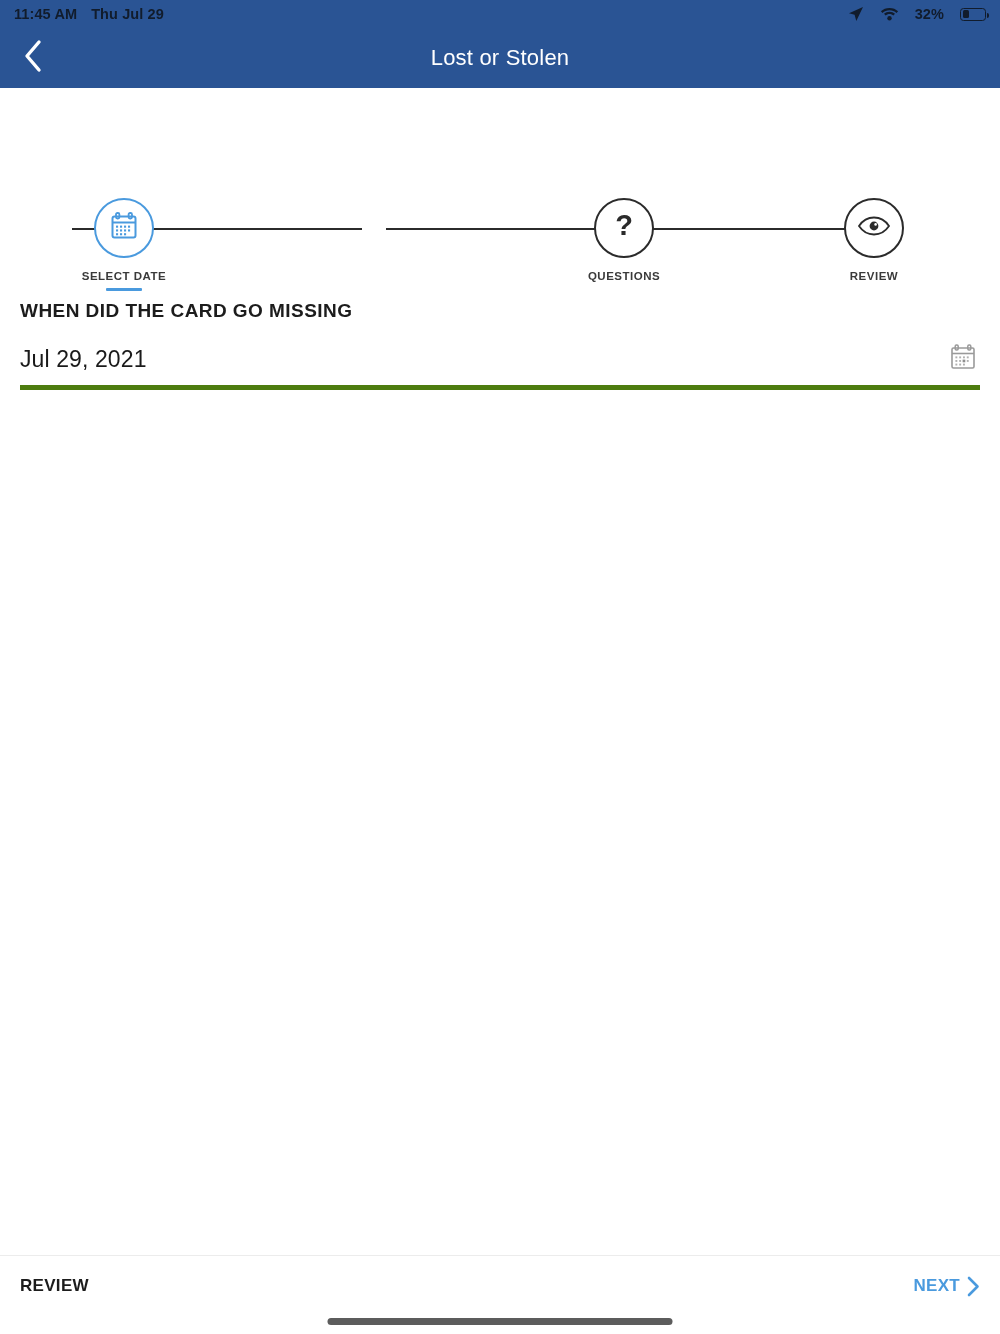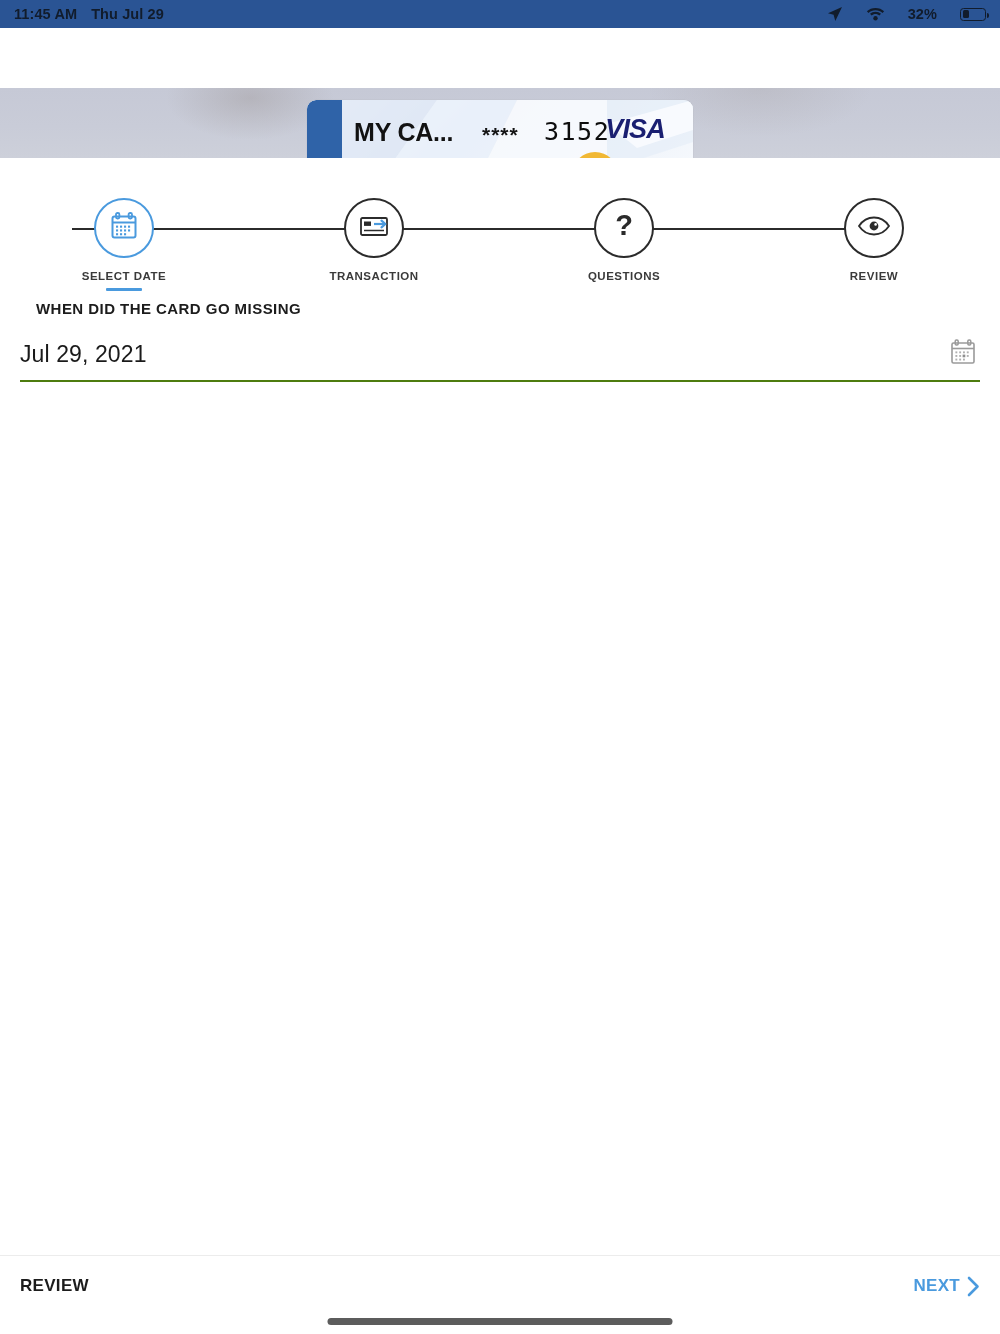--- a/index.html
+++ b/index.html
@@ -16,21 +16,21 @@
   .statusbar {
     position: absolute; top: 0; left: 0; width: 1000px; height: 28px;
     background: #2a5494;
     display: flex; align-items: center; justify-content: space-between;
     padding: 0 14px 0 14px;
   }
   .sb-left { display: flex; align-items: center; gap: 14px; }
   .sb-time, .sb-date {
     font-size: 14.5px; font-weight: bold; color: #111c2c; letter-spacing: 0.1px;
   }
-  .sb-right { display: flex; align-items: center; gap: 23px; }
+  .sb-right { display: flex; align-items: center; gap: 16px; }
   .sb-pct { font-size: 14.5px; font-weight: bold; color: #111c2c; letter-spacing: 0.1px; }
   .loc-icon svg, .wifi-icon svg { display: block; }
   .battery {
     position: relative; width: 26px; height: 13px;
     border: 1.6px solid #111c2c; border-radius: 3.5px;
     display: flex; align-items: center; padding: 1.5px;
   }
   .battery::after {
     content: ""; position: absolute; right: -4.4px; top: 4px;
     width: 2.4px; height: 5px; border-radius: 0 2px 2px 0; background: #111c2c;
@@ -114,26 +114,26 @@
     margin-top: 12px; font-size: 11.5px; font-weight: bold;
     color: #3a3a3a; letter-spacing: 0.5px; white-space: nowrap;
   }
   .step-underline {
     margin-top: 6px; width: 36px; height: 3px; background: #4a9ade; border-radius: 1px;
   }
 
   
   .form { position: absolute; top: 300px; left: 0; width: 1000px; }
   .field-label {
-    margin-left: 36px; font-size: 15px; font-weight: bold;
+    margin-left: 20px; font-size: 19px; font-weight: bold;
     color: #1c1c1c; letter-spacing: 0.45px;
   }
   .field-row {
     margin: 20px 20px 0 20px; padding-bottom: 9px;
-    border-bottom: 2px solid #4d7c0f;
+    border-bottom: 5px solid #4d7c0f;
     display: flex; align-items: center; justify-content: space-between;
   }
   .field-value { font-size: 23px; color: #1a1a1a; letter-spacing: 0.1px; }
   .cal-btn { cursor: pointer; display: flex; align-items: center; padding-right: 2px; }
 
   
   .bottombar {
     position: absolute; left: 0; bottom: 0; width: 1000px; height: 79px;
     background: #ffffff; border-top: 1px solid #ececec;
     display: flex; align-items: flex-start; justify-content: space-between;
@@ -178,38 +178,31 @@
           <circle cx="9.5" cy="11.2" r="2.2" fill="#111c2c"></circle>
         </svg>
       </span>
       <span class="sb-pct">32%</span>
       <span class="battery">
         <span class="battery-fill"></span>
       </span>
     </div>
   </div>
 
-
-  <div class="card-banner">
-    <div class="card">
-      <svg class="card-facets" viewBox="0 0 386 70" preserveAspectRatio="none">
-        <polygon points="35,0 130,0 80,70 35,70" fill="#dce6f4" opacity="0.75"></polygon>
-        <polygon points="130,0 210,0 175,70 80,70" fill="#eaf1fa" opacity="0.85"></polygon>
-        <polygon points="210,0 300,0 300,70 175,70" fill="#f7fafd" opacity="0.9"></polygon>
-        <polygon points="300,0 386,0 386,42 300,70" fill="#e6eef8" opacity="0.7"></polygon>
-        <polygon points="300,24 386,0 386,30 330,48" fill="#fbfdff" opacity="0.8"></polygon>
-      </svg>
-      <div class="card-blue-band"></div>
-      <div class="card-gold"></div>
-      <span class="card-name">MY CA...</span>
-      <span class="card-mask">****</span>
-      <span class="card-digits">3152</span>
-      <span class="card-visa">VISA</span>
-    </div>
-  </div>
+  <div class="navbar">
+    <div class="nav-back">
+      <span>
+        <svg width="22" height="34" viewBox="0 0 22 34">
+          <path d="M17 3 5 17l12 14" fill="none" stroke="#ffffff" stroke-width="3.4" stroke-linecap="round" stroke-linejoin="round"></path>
+        </svg>
+      </span>
+    </div>
+    <span class="nav-title">Lost or Stolen</span>
+  </div>
+
 
   <div class="stepper">
     <div class="step-line" style="left:72px; width:290px;"></div>
     <div class="step-line" style="left:386px; width:216px;"></div>
     <div class="step-line" style="left:648px; width:200px;"></div>
 
     <div class="step active" style="left:124px;">
       <div class="step-circle">
         <span>
           <svg width="32" height="32" viewBox="0 0 32 32">
@@ -230,34 +223,20 @@
                 <rect x="12" y="23.2" width="2.1" height="2.1"></rect>
               <rect x="16" y="23.2" width="2.1" height="2.1"></rect>
             </g>
           </svg>
         </span>
       </div>
       <span class="step-label">SELECT DATE</span>
       <span class="step-underline"></span>
     </div>
 
-    <div class="step" style="left:374px;">
-      <div class="step-circle">
-        <span>
-          <svg width="32" height="26" viewBox="0 0 32 26">
-            <rect x="3" y="5" width="26" height="17" rx="1.4" fill="none" stroke="#2b2b2b" stroke-width="1.8"></rect>
-            <rect x="6" y="8.5" width="7" height="4.4" fill="#2b2b2b"></rect>
-            <line x1="6" y1="17.5" x2="26" y2="17.5" stroke="#2b2b2b" stroke-width="1.5"></line>
-            <line x1="16" y1="11" x2="26" y2="11" stroke="#4a9ade" stroke-width="2.2"></line>
-            <path d="M23.5 7.6 27.4 11l-3.9 3.4" fill="none" stroke="#4a9ade" stroke-width="2.2" stroke-linecap="round" stroke-linejoin="round"></path>
-          </svg>
-        </span>
-      </div>
-      <span class="step-label">TRANSACTION</span>
-    </div>
 
     <div class="step" style="left:624px;">
       <div class="step-circle">
         <span>
           <svg width="28" height="32" viewBox="0 0 28 32">
             <text x="14" y="25" text-anchor="middle" font-family="Liberation Sans, sans-serif" font-size="29" font-weight="bold" fill="#2b2b2b">?</text>
           </svg>
         </span>
       </div>
       <span class="step-label">QUESTIONS</span>

